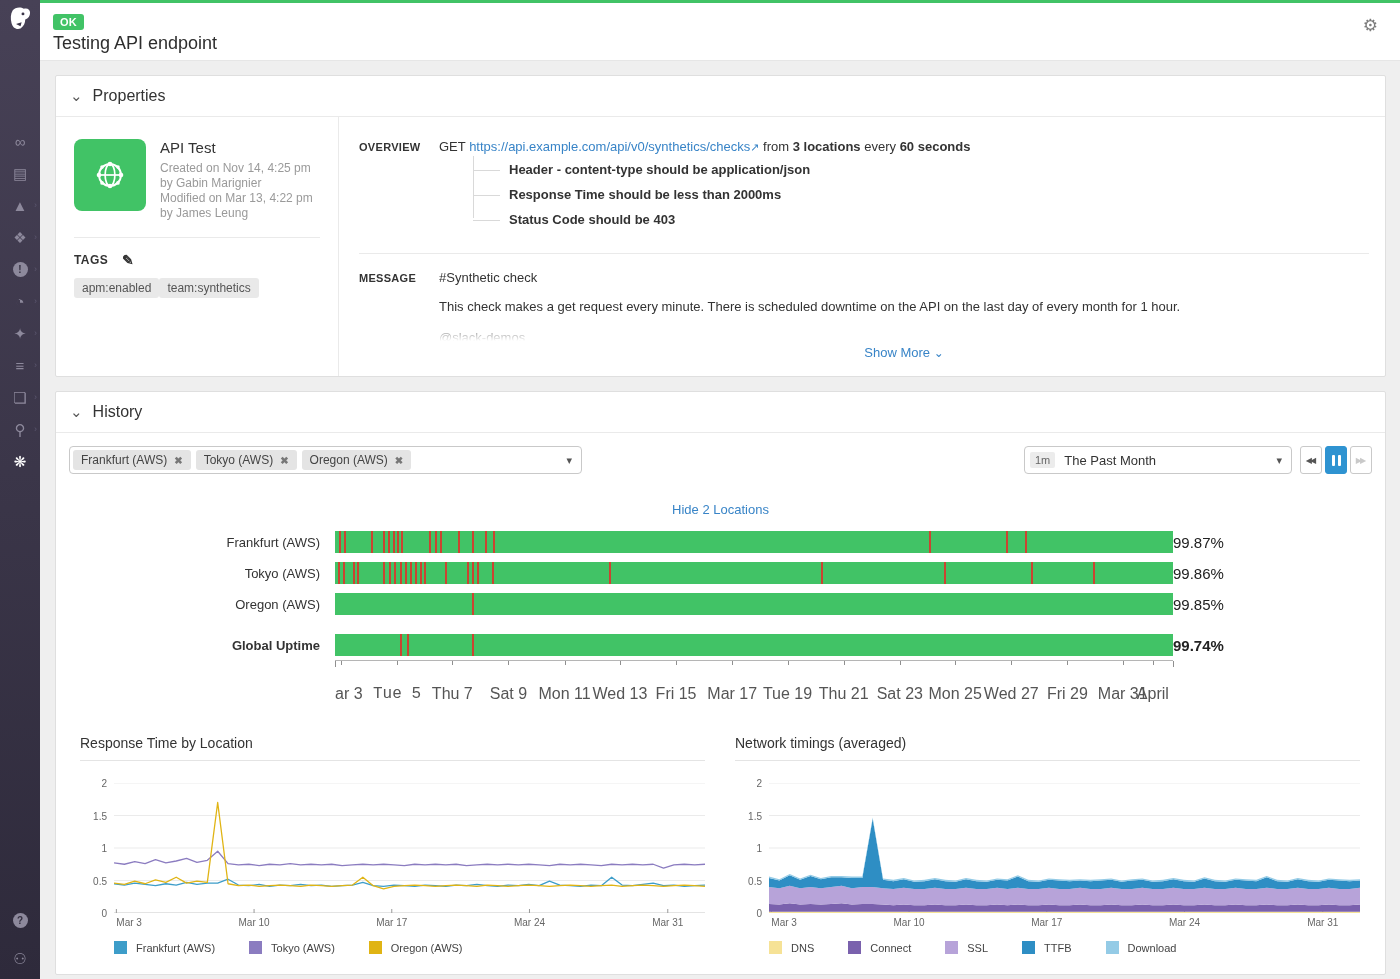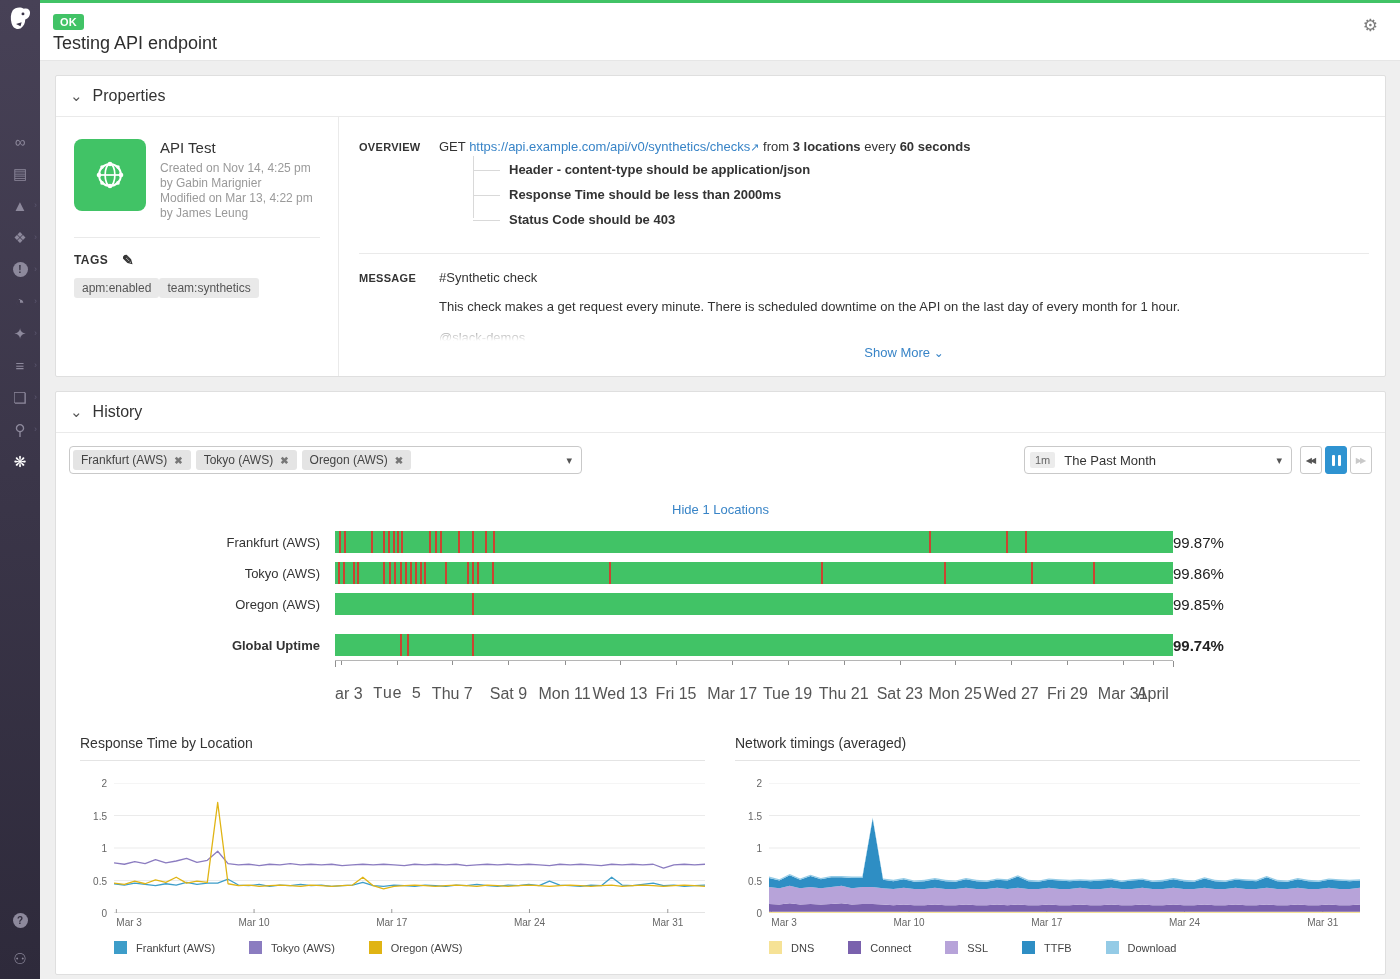--- a/index.html
+++ b/index.html
@@ -287,21 +287,21 @@
             <div class="pbtn">◀◀</div>
             <div class="pbtn pause">
               <span class="pause-bar"></span>
               <span class="pause-bar"></span>
             </div>
             <div class="pbtn next">▶▶</div>
           </div>
         </div>
       </div>
 
-      <div class="hide-link">Hide 1 Locations</div>
+      <div class="hide-link">Hide 2 Locations</div>
 
       <div class="uptime-wrap">
           <div class="uptime-row">
             <div class="u-label">Frankfurt (AWS)</div>
             <div class="u-bar" style="background: rgb(65, 195, 102);">
               <div class="u-tick" style="left: 0.5%; background: rgb(203, 68, 49);"></div>
               <div class="u-tick" style="left: 1.1%; background: rgb(203, 68, 49);"></div>
               <div class="u-tick" style="left: 4.3%; background: rgb(203, 68, 49);"></div>
               <div class="u-tick" style="left: 5.7%; background: rgb(203, 68, 49);"></div>
               <div class="u-tick" style="left: 6.3%; background: rgb(203, 68, 49);"></div>

